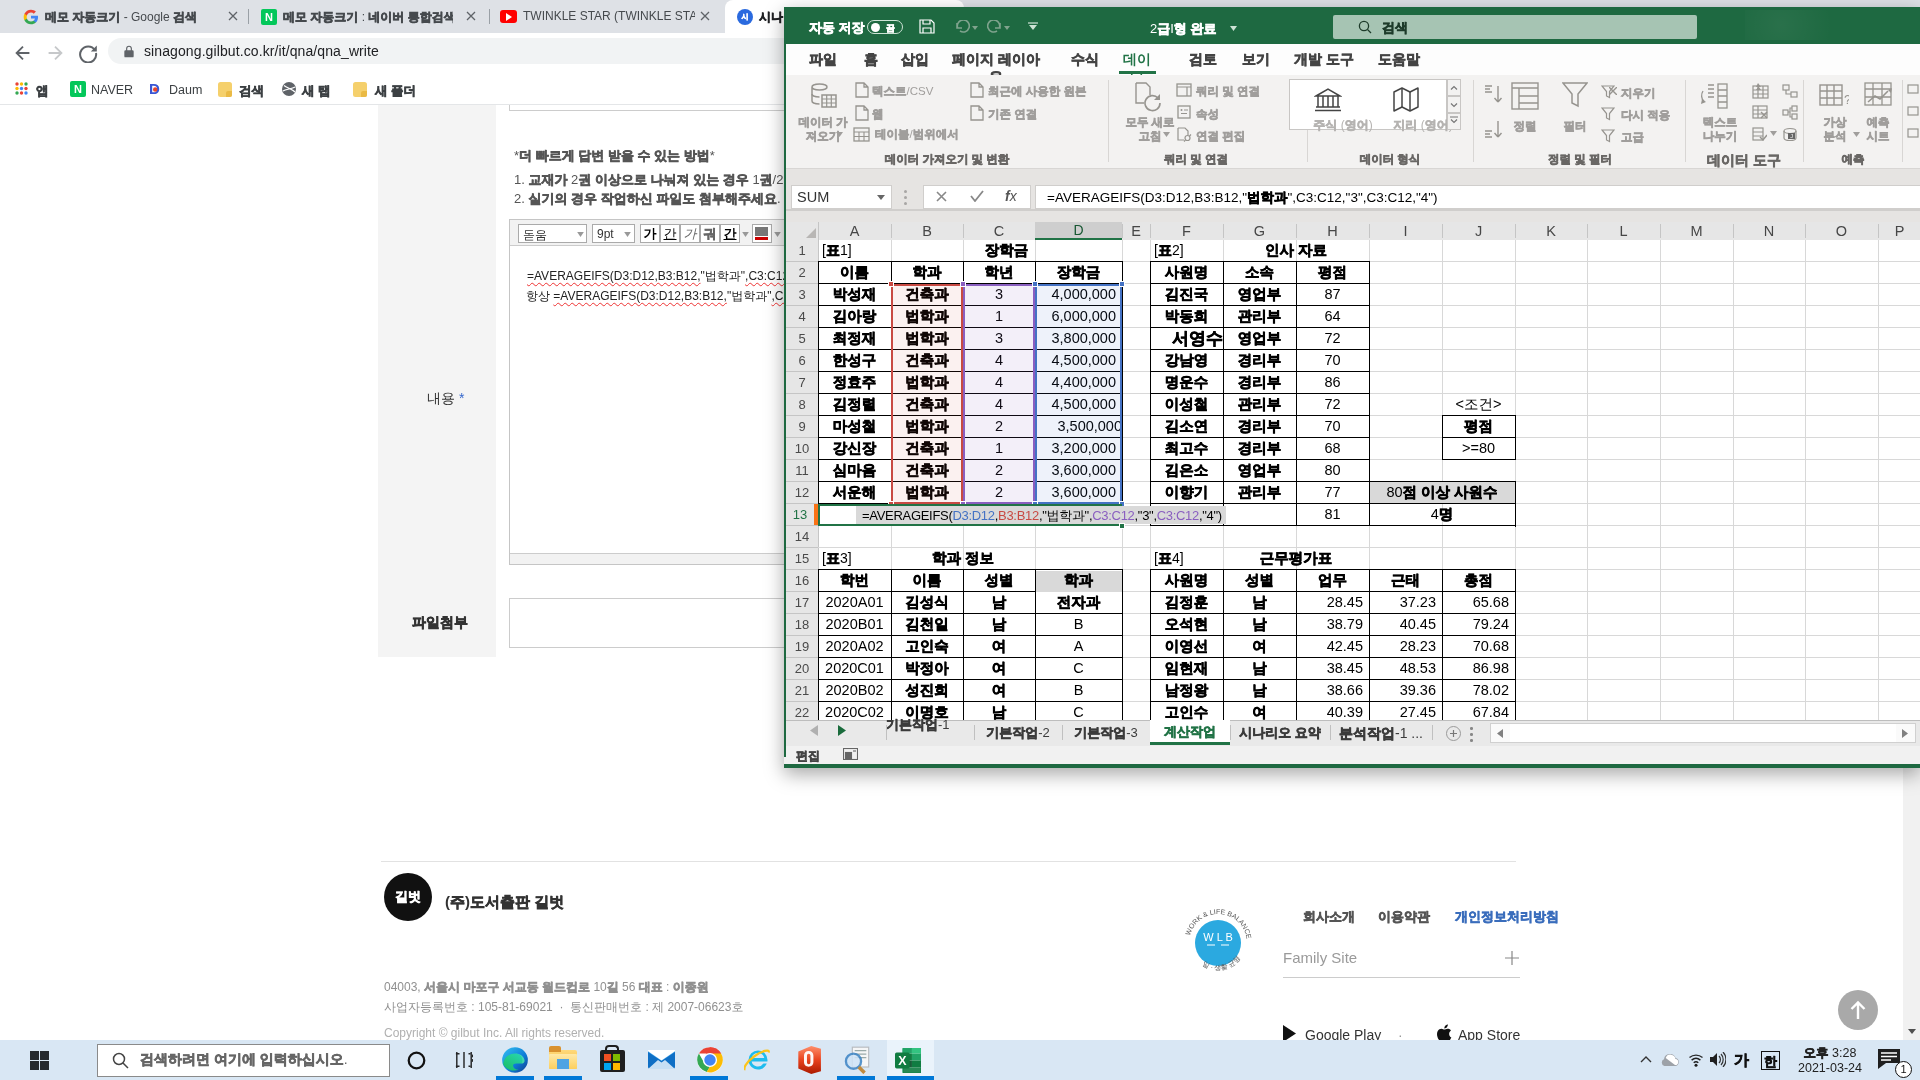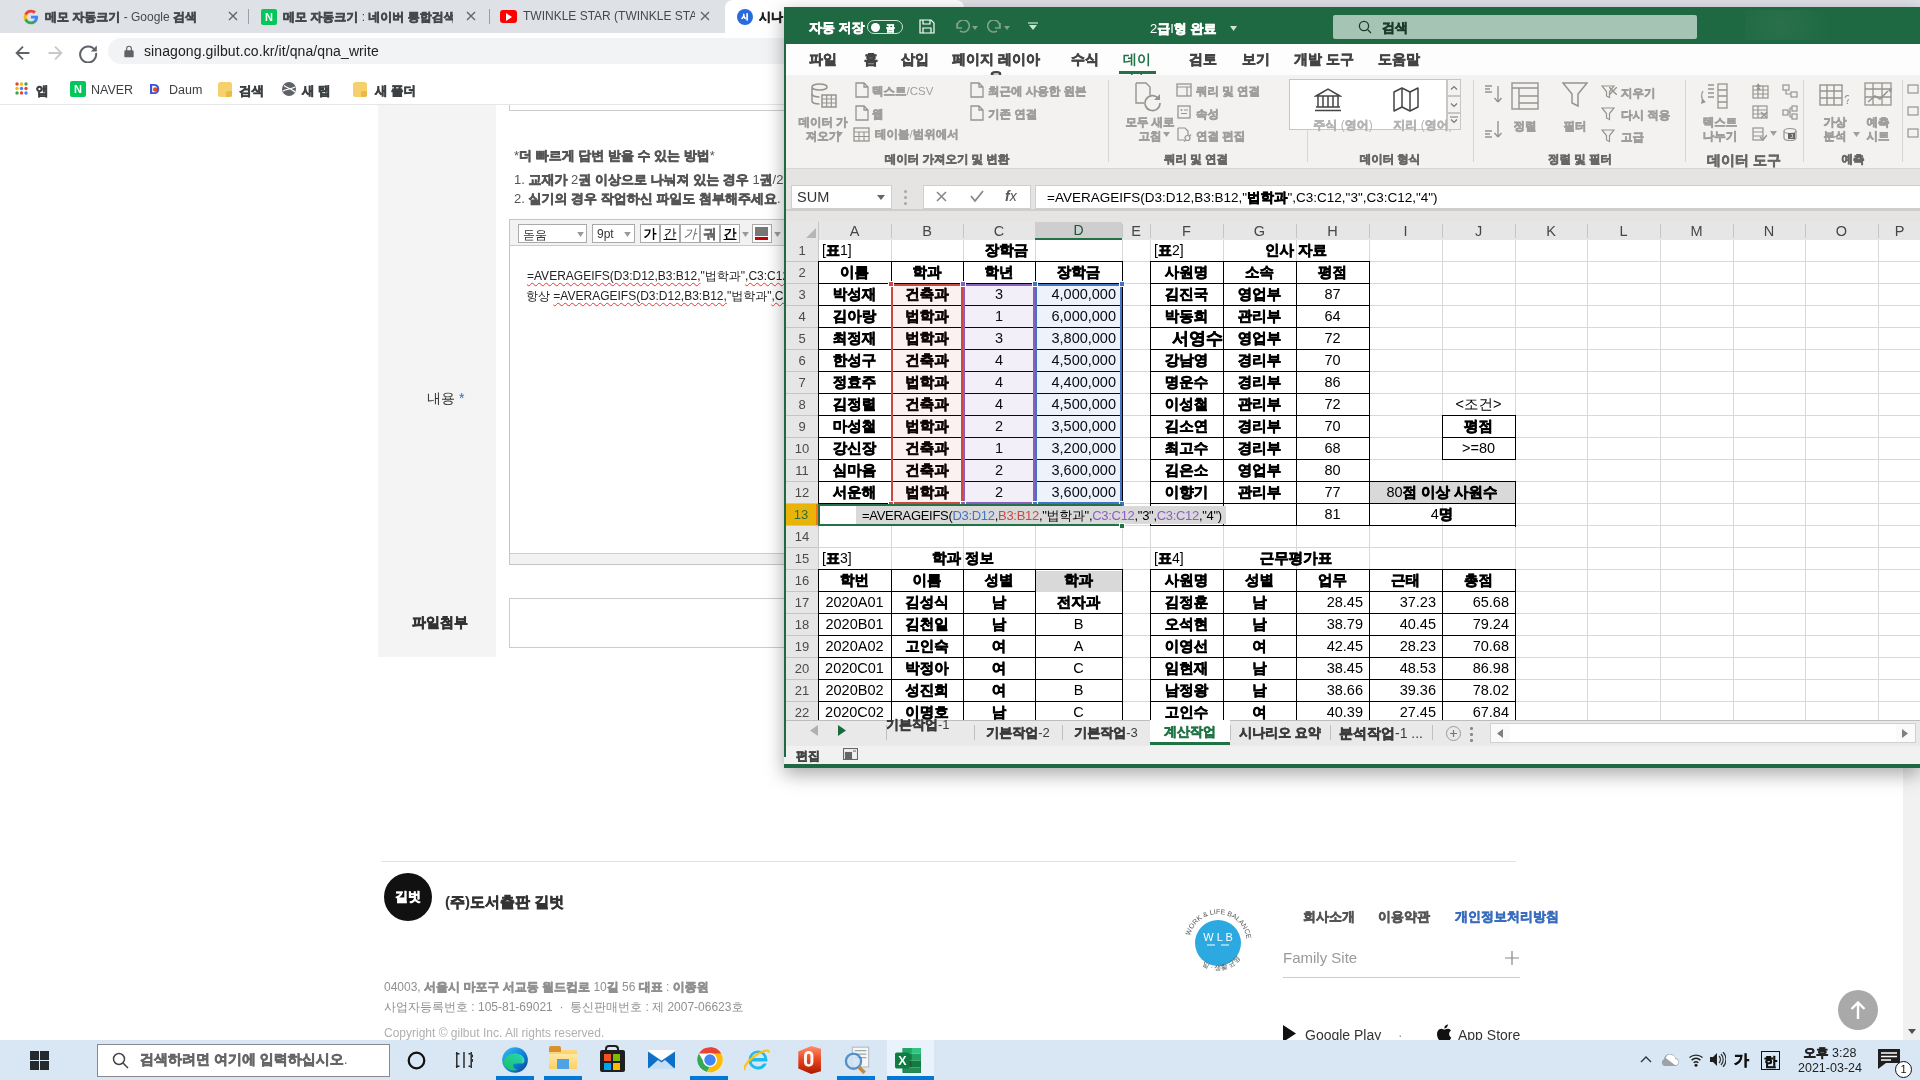--- a/index.html
+++ b/index.html
@@ -515,21 +515,21 @@
 <div style="left:786px;top:394px;width:32px;height:22px;font-size:13px;color:#4a4a4a;text-align:center;line-height:22px;overflow:hidden">8</div>
 <div style="left:786px;top:393px;width:32px;height:1px;background:#c5c5c5"></div>
 <div style="left:786px;top:416px;width:32px;height:22px;font-size:13px;color:#4a4a4a;text-align:center;line-height:22px;overflow:hidden">9</div>
 <div style="left:786px;top:415px;width:32px;height:1px;background:#c5c5c5"></div>
 <div style="left:786px;top:438px;width:32px;height:22px;font-size:13px;color:#4a4a4a;text-align:center;line-height:22px;overflow:hidden">10</div>
 <div style="left:786px;top:437px;width:32px;height:1px;background:#c5c5c5"></div>
 <div style="left:786px;top:460px;width:32px;height:22px;font-size:13px;color:#4a4a4a;text-align:center;line-height:22px;overflow:hidden">11</div>
 <div style="left:786px;top:459px;width:32px;height:1px;background:#c5c5c5"></div>
 <div style="left:786px;top:482px;width:32px;height:22px;font-size:13px;color:#4a4a4a;text-align:center;line-height:22px;overflow:hidden">12</div>
 <div style="left:786px;top:481px;width:32px;height:1px;background:#c5c5c5"></div>
-<div style="left:786px;top:504px;width:32px;height:22px;background:#eab308;border-right:2px solid #f97316;font-size:13px;color:#217346;text-align:center;line-height:22px">13</div>
+<div style="left:786px;top:504px;width:32px;height:22px;background:#e5e5e5;border-right:4px solid #f97316;font-size:13px;color:#217346;text-align:center;line-height:22px">13</div>
 <div style="left:786px;top:503px;width:32px;height:1px;background:#c5c5c5"></div>
 <div style="left:786px;top:526px;width:32px;height:22px;font-size:13px;color:#4a4a4a;text-align:center;line-height:22px;overflow:hidden">14</div>
 <div style="left:786px;top:525px;width:32px;height:1px;background:#c5c5c5"></div>
 <div style="left:786px;top:548px;width:32px;height:22px;font-size:13px;color:#4a4a4a;text-align:center;line-height:22px;overflow:hidden">15</div>
 <div style="left:786px;top:547px;width:32px;height:1px;background:#c5c5c5"></div>
 <div style="left:786px;top:570px;width:32px;height:22px;font-size:13px;color:#4a4a4a;text-align:center;line-height:22px;overflow:hidden">16</div>
 <div style="left:786px;top:569px;width:32px;height:1px;background:#c5c5c5"></div>
 <div style="left:786px;top:592px;width:32px;height:22px;font-size:13px;color:#4a4a4a;text-align:center;line-height:22px;overflow:hidden">17</div>
 <div style="left:786px;top:591px;width:32px;height:1px;background:#c5c5c5"></div>
 <div style="left:786px;top:614px;width:32px;height:22px;font-size:13px;color:#4a4a4a;text-align:center;line-height:22px;overflow:hidden">18</div>
@@ -677,21 +677,21 @@
 <div style="left:891px;top:372px;width:72px;height:22px;font-size:14.5px;color:#000;line-height:21px;overflow:visible;white-space:nowrap;text-align:center"><span class="k">법학과</span></div>
 <div style="left:963px;top:372px;width:72px;height:22px;font-size:14.5px;color:#000;line-height:21px;overflow:visible;white-space:nowrap;text-align:center">4</div>
 <div style="left:1035px;top:372px;width:87px;height:22px;font-size:14.5px;color:#000;line-height:21px;overflow:visible;white-space:nowrap;text-align:right;padding-right:6px">4,400,000</div>
 <div style="left:818px;top:394px;width:73px;height:22px;font-size:14.5px;color:#000;line-height:21px;overflow:visible;white-space:nowrap;text-align:center"><span class="k">김정렬</span></div>
 <div style="left:891px;top:394px;width:72px;height:22px;font-size:14.5px;color:#000;line-height:21px;overflow:visible;white-space:nowrap;text-align:center"><span class="k">건축과</span></div>
 <div style="left:963px;top:394px;width:72px;height:22px;font-size:14.5px;color:#000;line-height:21px;overflow:visible;white-space:nowrap;text-align:center">4</div>
 <div style="left:1035px;top:394px;width:87px;height:22px;font-size:14.5px;color:#000;line-height:21px;overflow:visible;white-space:nowrap;text-align:right;padding-right:6px">4,500,000</div>
 <div style="left:818px;top:416px;width:73px;height:22px;font-size:14.5px;color:#000;line-height:21px;overflow:visible;white-space:nowrap;text-align:center"><span class="k">마성철</span></div>
 <div style="left:891px;top:416px;width:72px;height:22px;font-size:14.5px;color:#000;line-height:21px;overflow:visible;white-space:nowrap;text-align:center"><span class="k">법학과</span></div>
 <div style="left:963px;top:416px;width:72px;height:22px;font-size:14.5px;color:#000;line-height:21px;overflow:visible;white-space:nowrap;text-align:center">2</div>
-<div style="left:1035px;top:416px;width:87px;height:22px;font-size:14.5px;color:#000;line-height:21px;overflow:visible;white-space:nowrap;text-align:right;padding-right:6px">3,500,000</div>
+<div style="left:1035px;top:416px;width:87px;height:22px;font-size:14.5px;color:#000;line-height:21px;overflow:visible;white-space:nowrap;text-align:right;">3,500,000</div>
 <div style="left:818px;top:438px;width:73px;height:22px;font-size:14.5px;color:#000;line-height:21px;overflow:visible;white-space:nowrap;text-align:center"><span class="k">강신장</span></div>
 <div style="left:891px;top:438px;width:72px;height:22px;font-size:14.5px;color:#000;line-height:21px;overflow:visible;white-space:nowrap;text-align:center"><span class="k">건축과</span></div>
 <div style="left:963px;top:438px;width:72px;height:22px;font-size:14.5px;color:#000;line-height:21px;overflow:visible;white-space:nowrap;text-align:center">1</div>
 <div style="left:1035px;top:438px;width:87px;height:22px;font-size:14.5px;color:#000;line-height:21px;overflow:visible;white-space:nowrap;text-align:right;padding-right:6px">3,200,000</div>
 <div style="left:818px;top:460px;width:73px;height:22px;font-size:14.5px;color:#000;line-height:21px;overflow:visible;white-space:nowrap;text-align:center"><span class="k">심마음</span></div>
 <div style="left:891px;top:460px;width:72px;height:22px;font-size:14.5px;color:#000;line-height:21px;overflow:visible;white-space:nowrap;text-align:center"><span class="k">건축과</span></div>
 <div style="left:963px;top:460px;width:72px;height:22px;font-size:14.5px;color:#000;line-height:21px;overflow:visible;white-space:nowrap;text-align:center">2</div>
 <div style="left:1035px;top:460px;width:87px;height:22px;font-size:14.5px;color:#000;line-height:21px;overflow:visible;white-space:nowrap;text-align:right;padding-right:6px">3,600,000</div>
 <div style="left:818px;top:482px;width:73px;height:22px;font-size:14.5px;color:#000;line-height:21px;overflow:visible;white-space:nowrap;text-align:center"><span class="k">서운해</span></div>
 <div style="left:891px;top:482px;width:72px;height:22px;font-size:14.5px;color:#000;line-height:21px;overflow:visible;white-space:nowrap;text-align:center"><span class="k">법학과</span></div>

